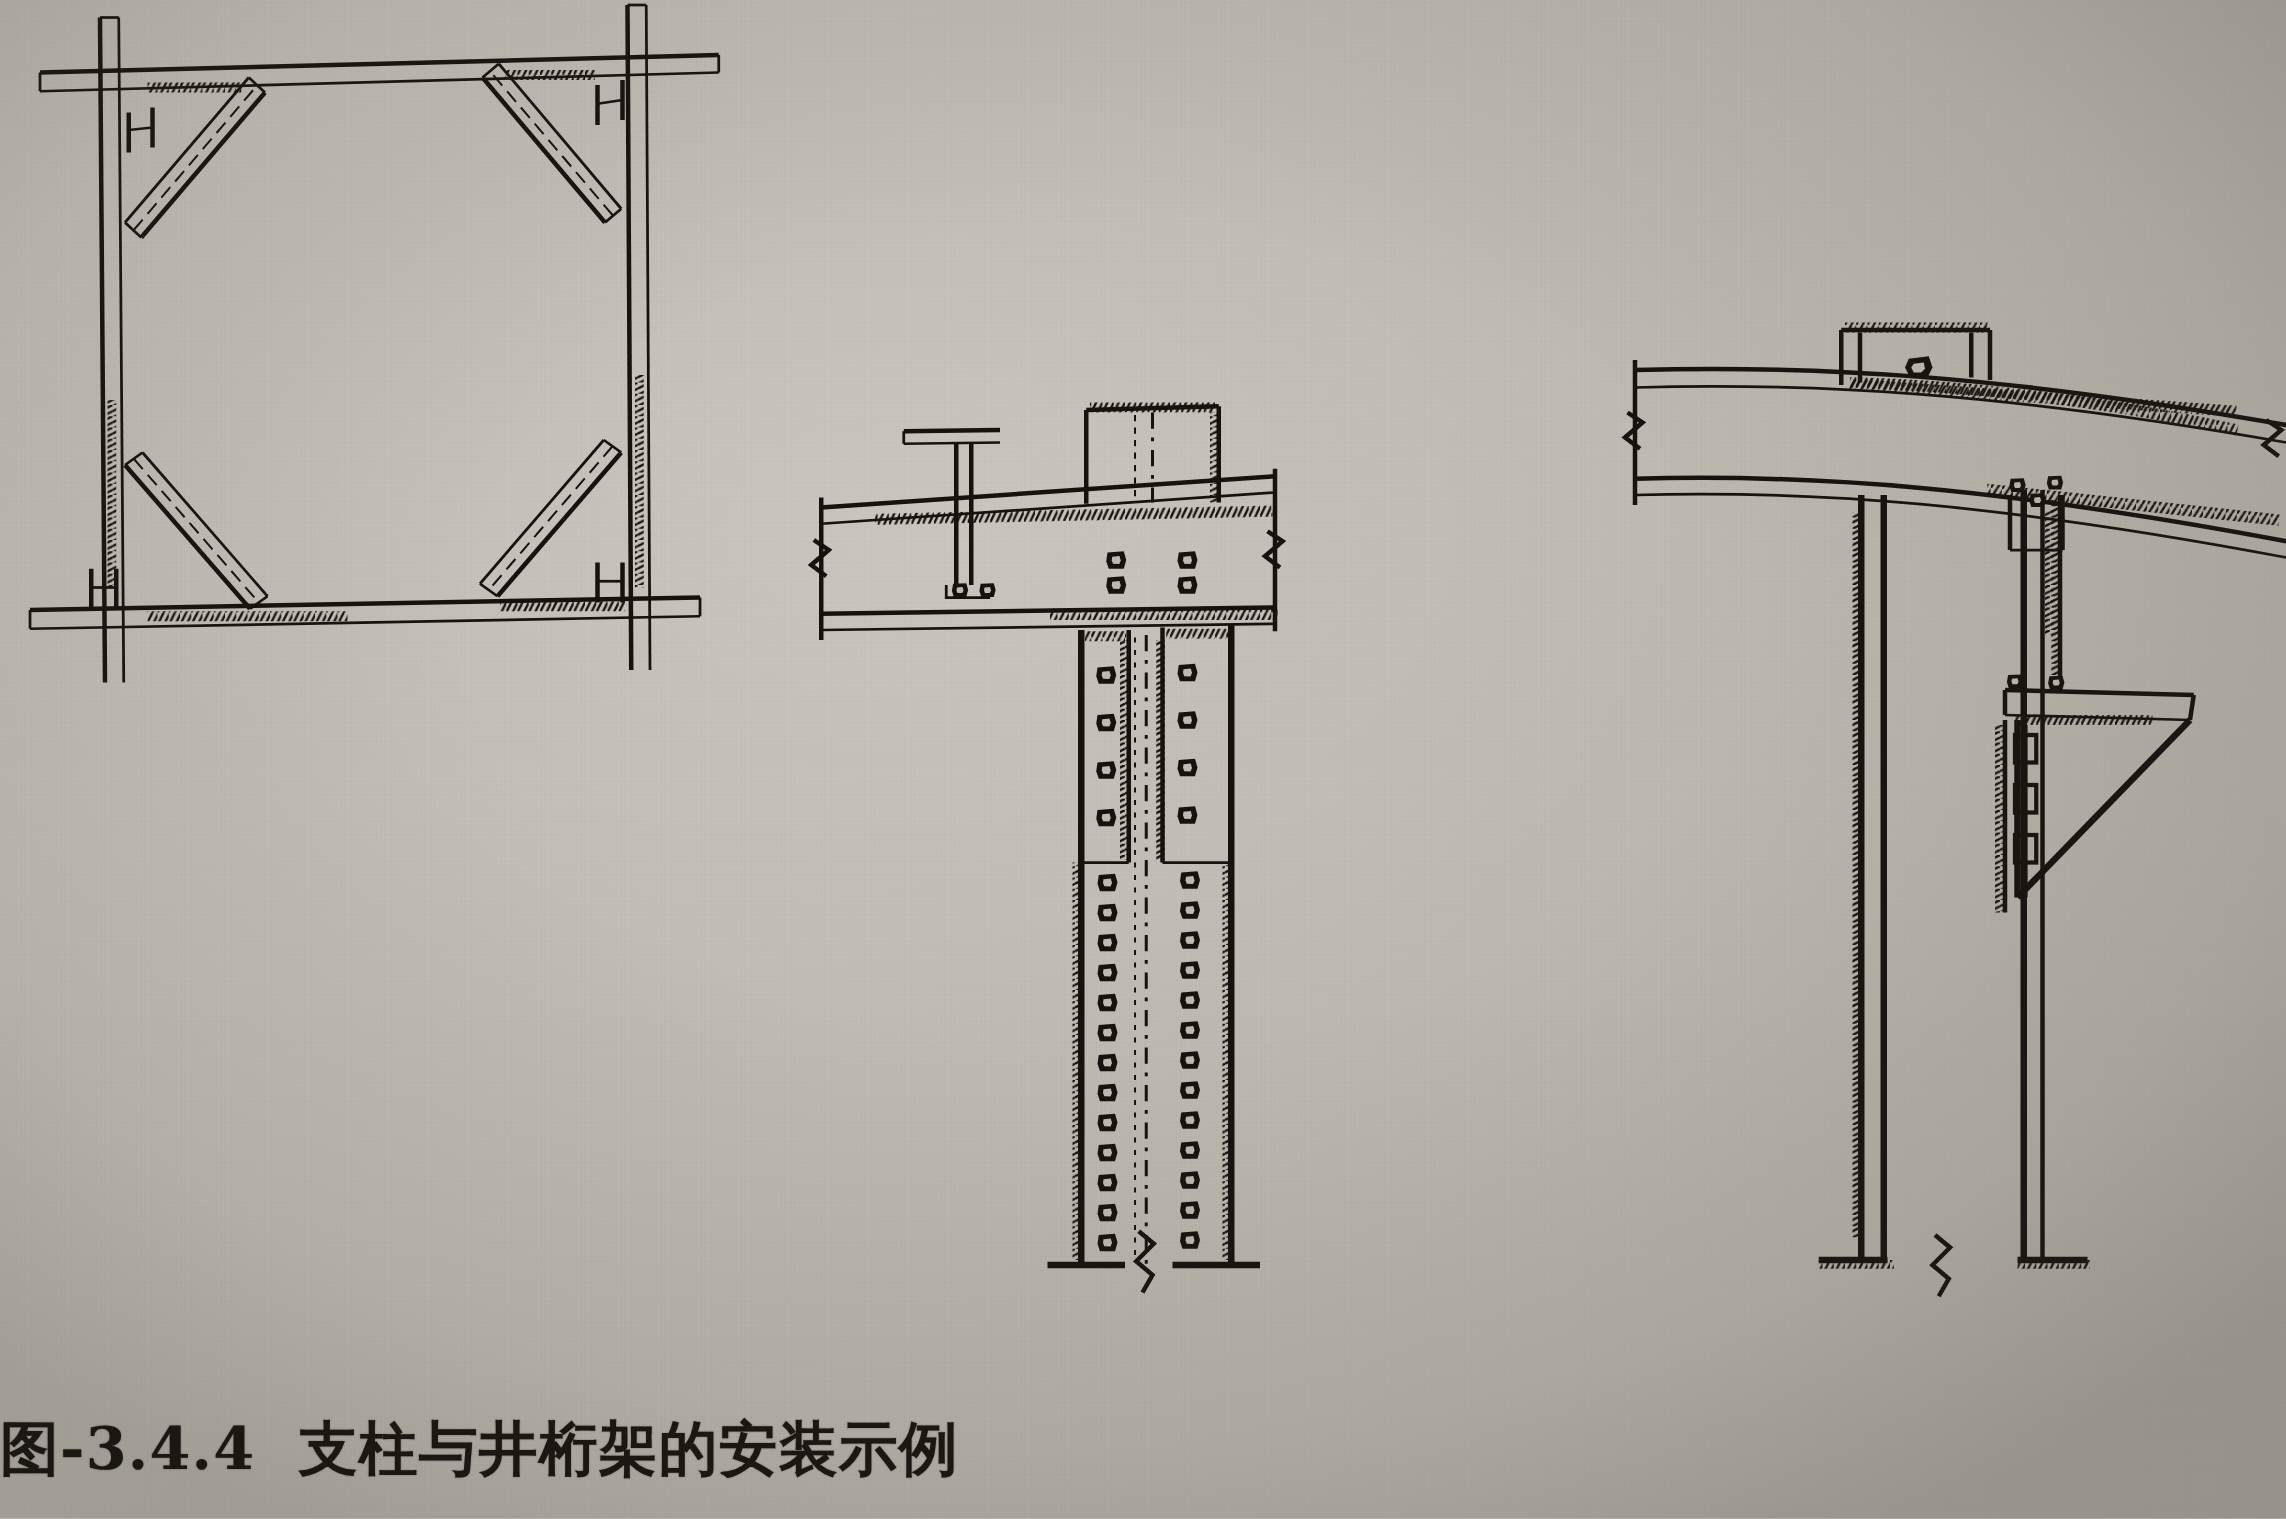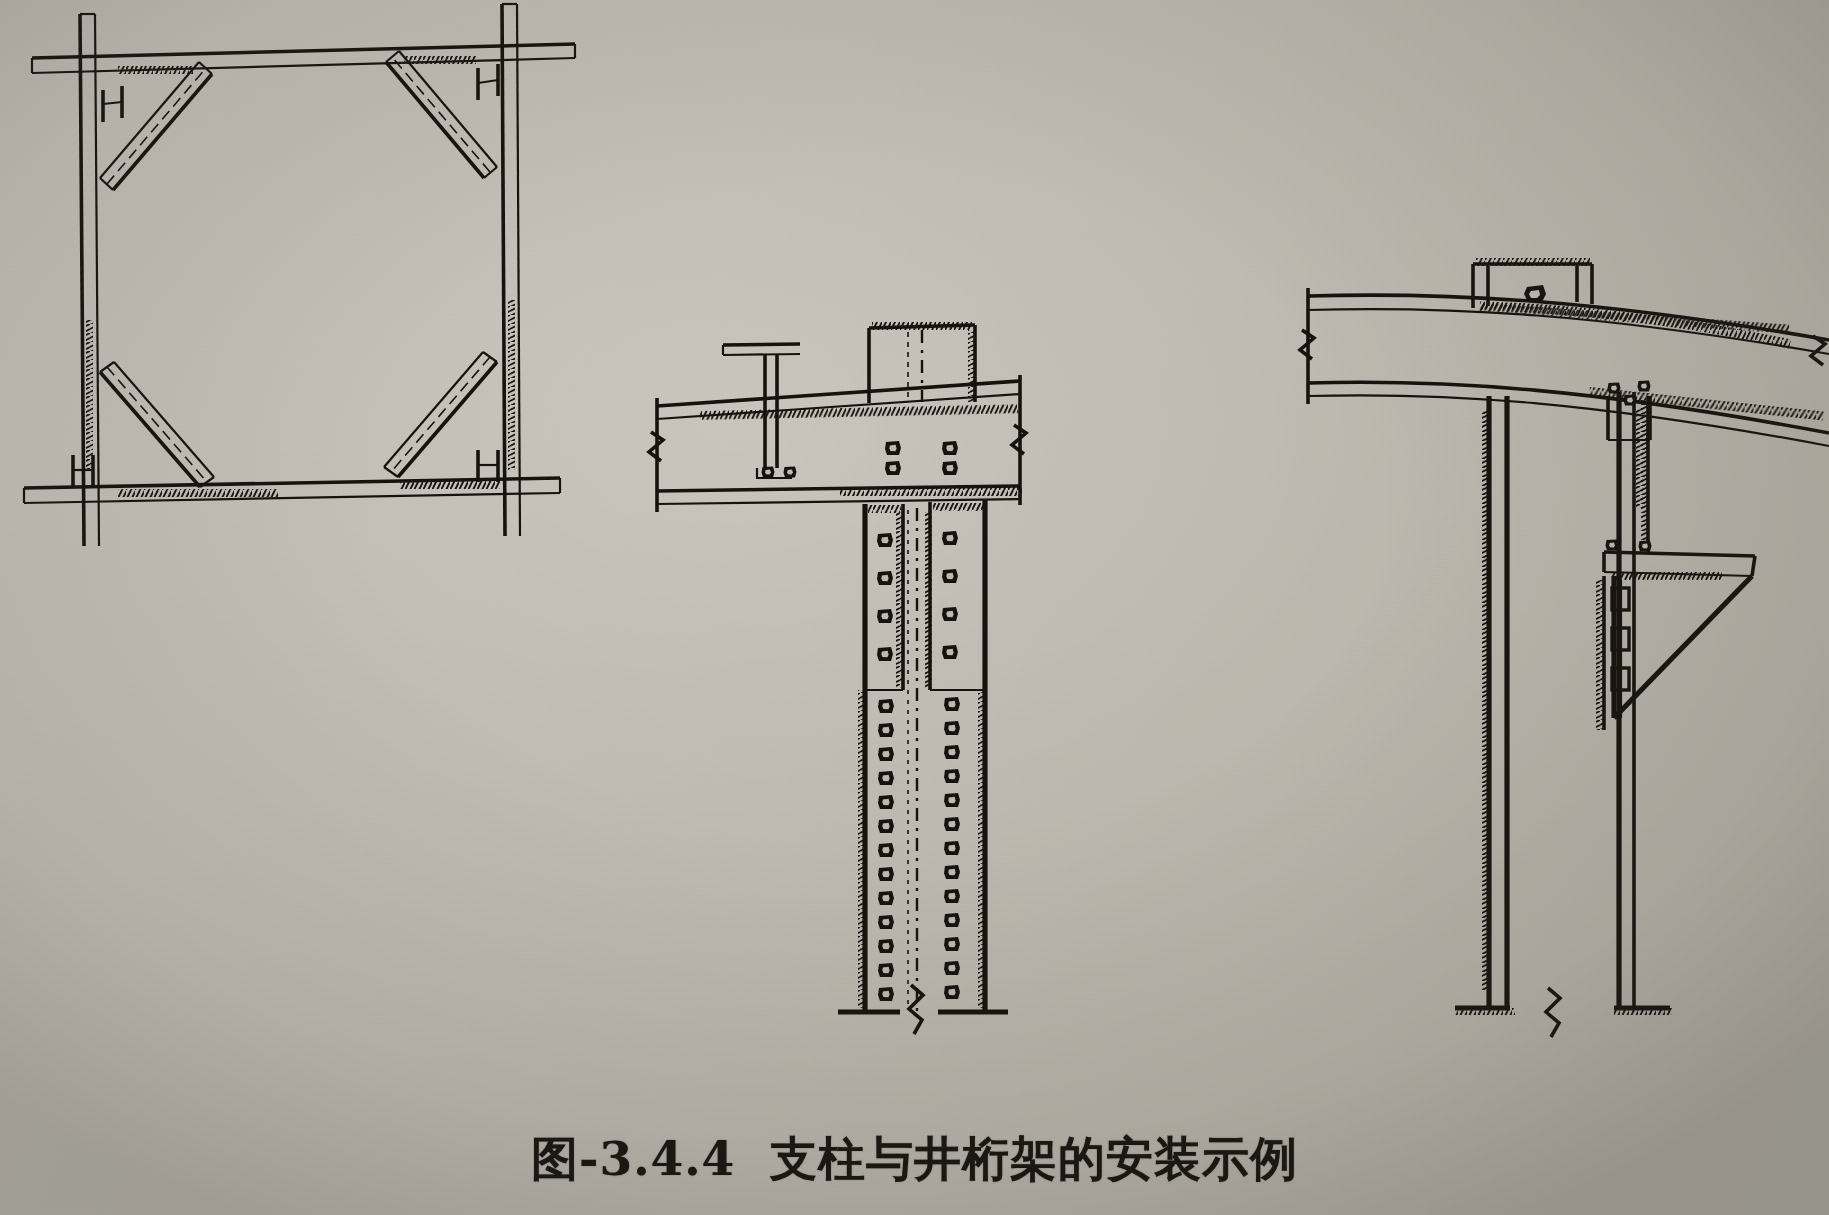--- a/index.html
+++ b/index.html
@@ -48,21 +48,20 @@
   .thin { stroke-width: 2.2; }
   .med  { stroke-width: 3.6; }
   .thick{ stroke-width: 5.2; }
   .hairline { stroke-width: 1.6; }
   .dashline { stroke-width: 2.4; stroke-dasharray: 13 7 3 7; }
   #caption {
     position: absolute;
     left: 0;
     top: 1128px;
     width: 1829px;
-    text-align: center;
     font-family: "DejaVu Serif", "Liberation Serif", serif;
     font-size: 47px;
     font-weight: 700;
     letter-spacing: 1px;
     color: #1b1814;
     text-shadow: 0 0 1.2px rgba(27,24,20,0.55);
     white-space: pre;
   }
 </style>
 </head>

